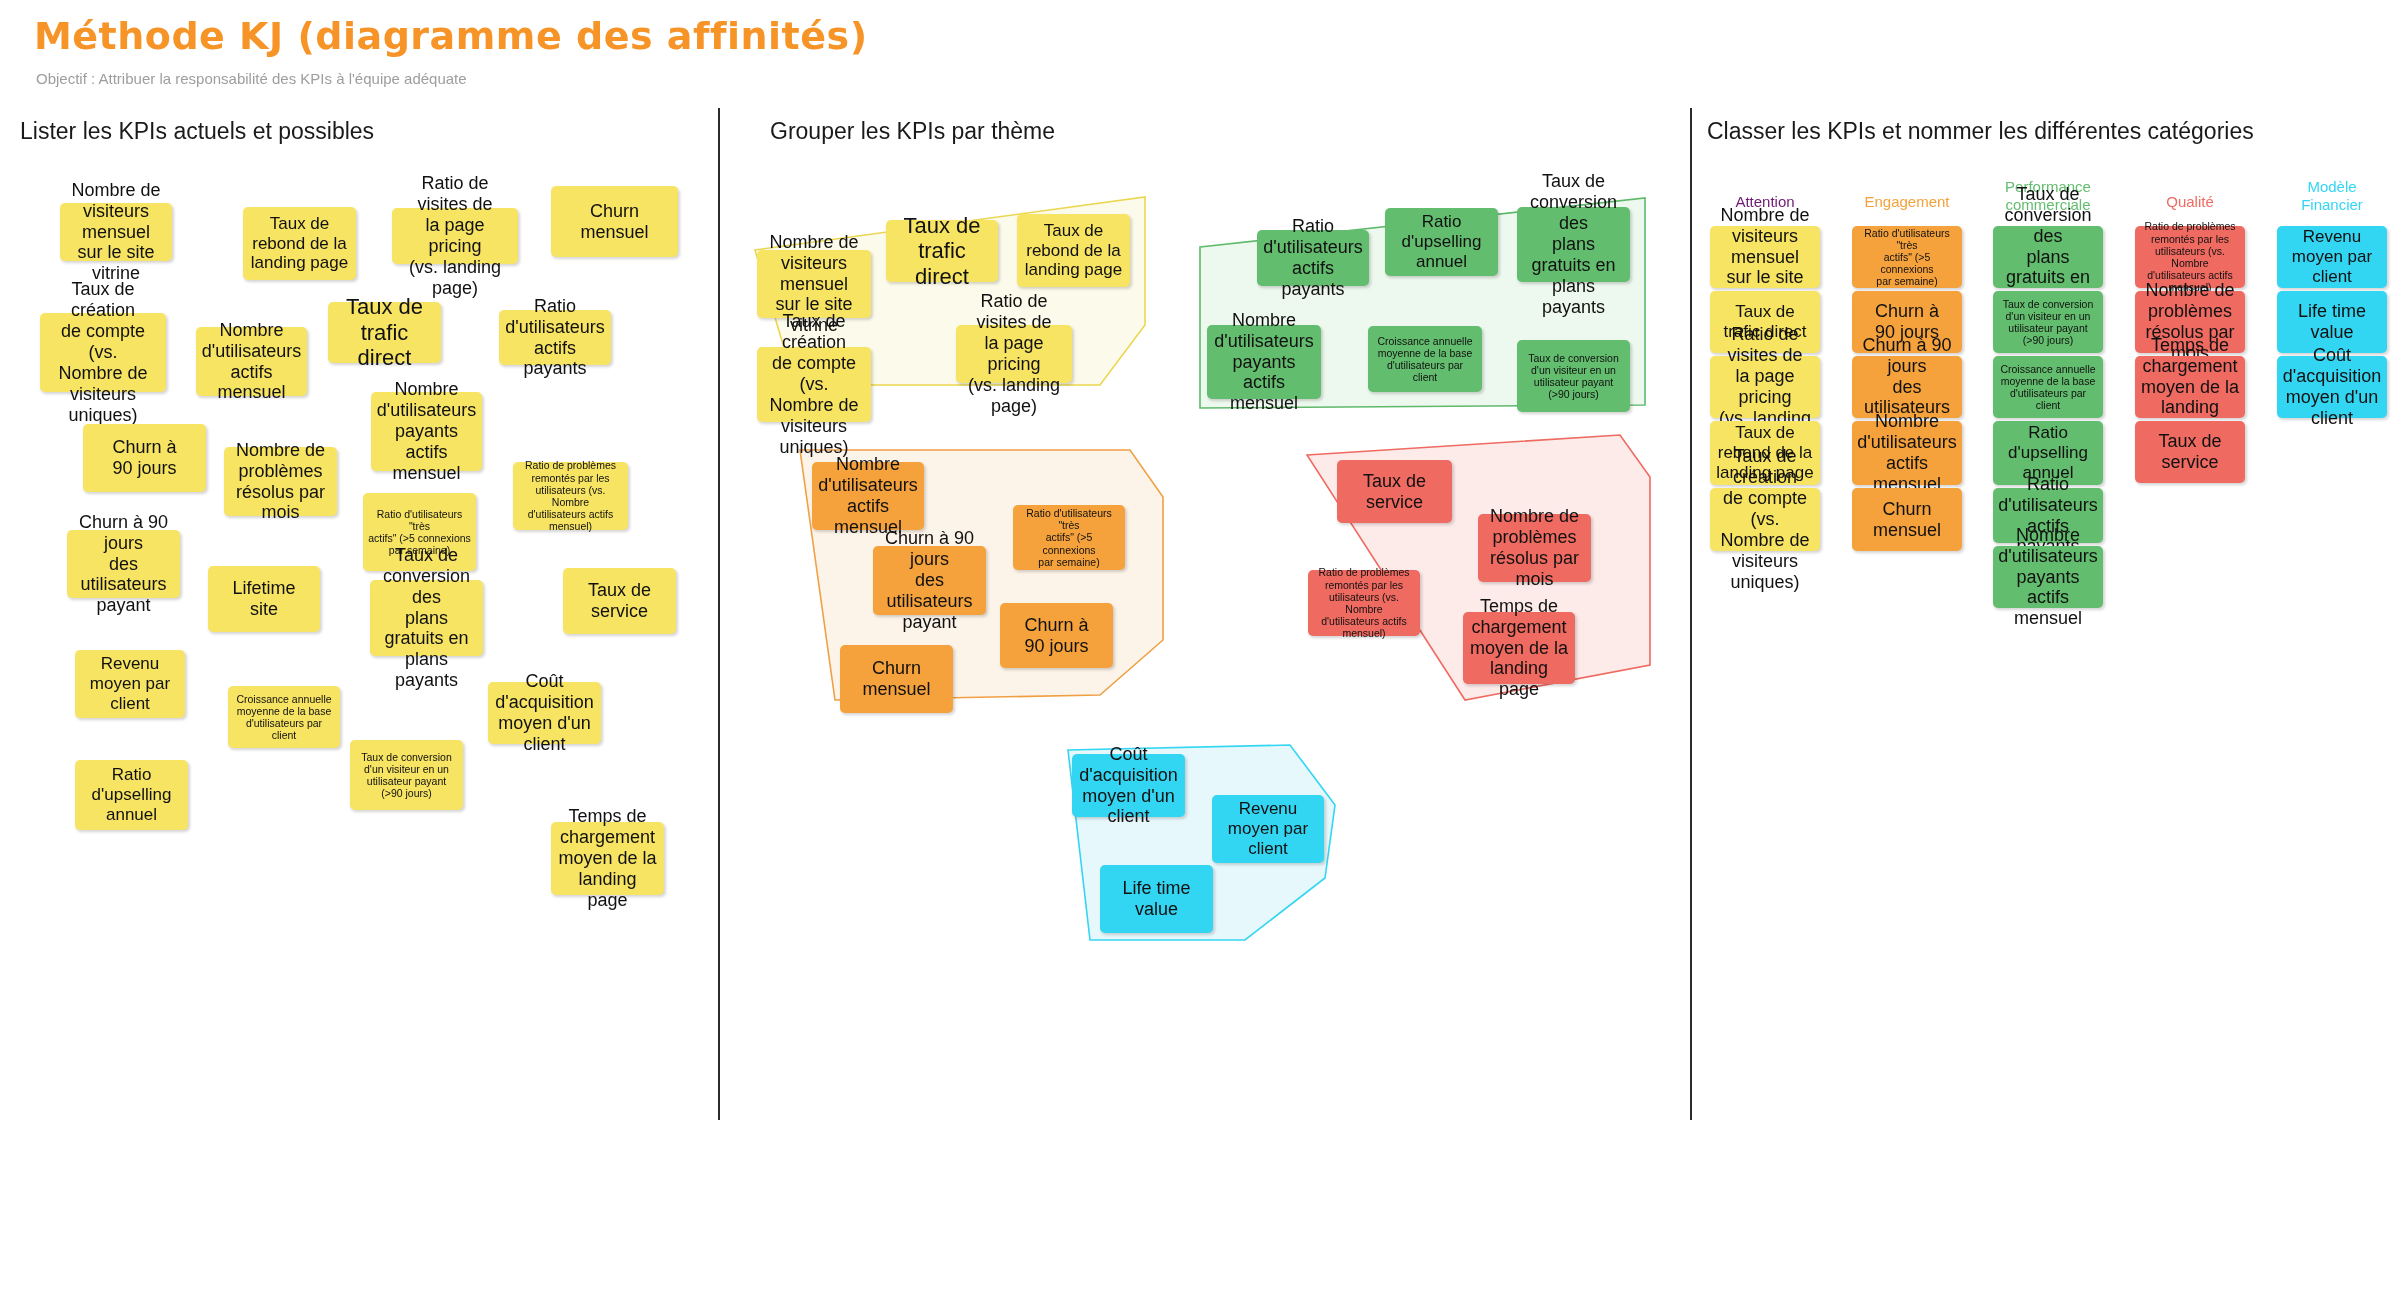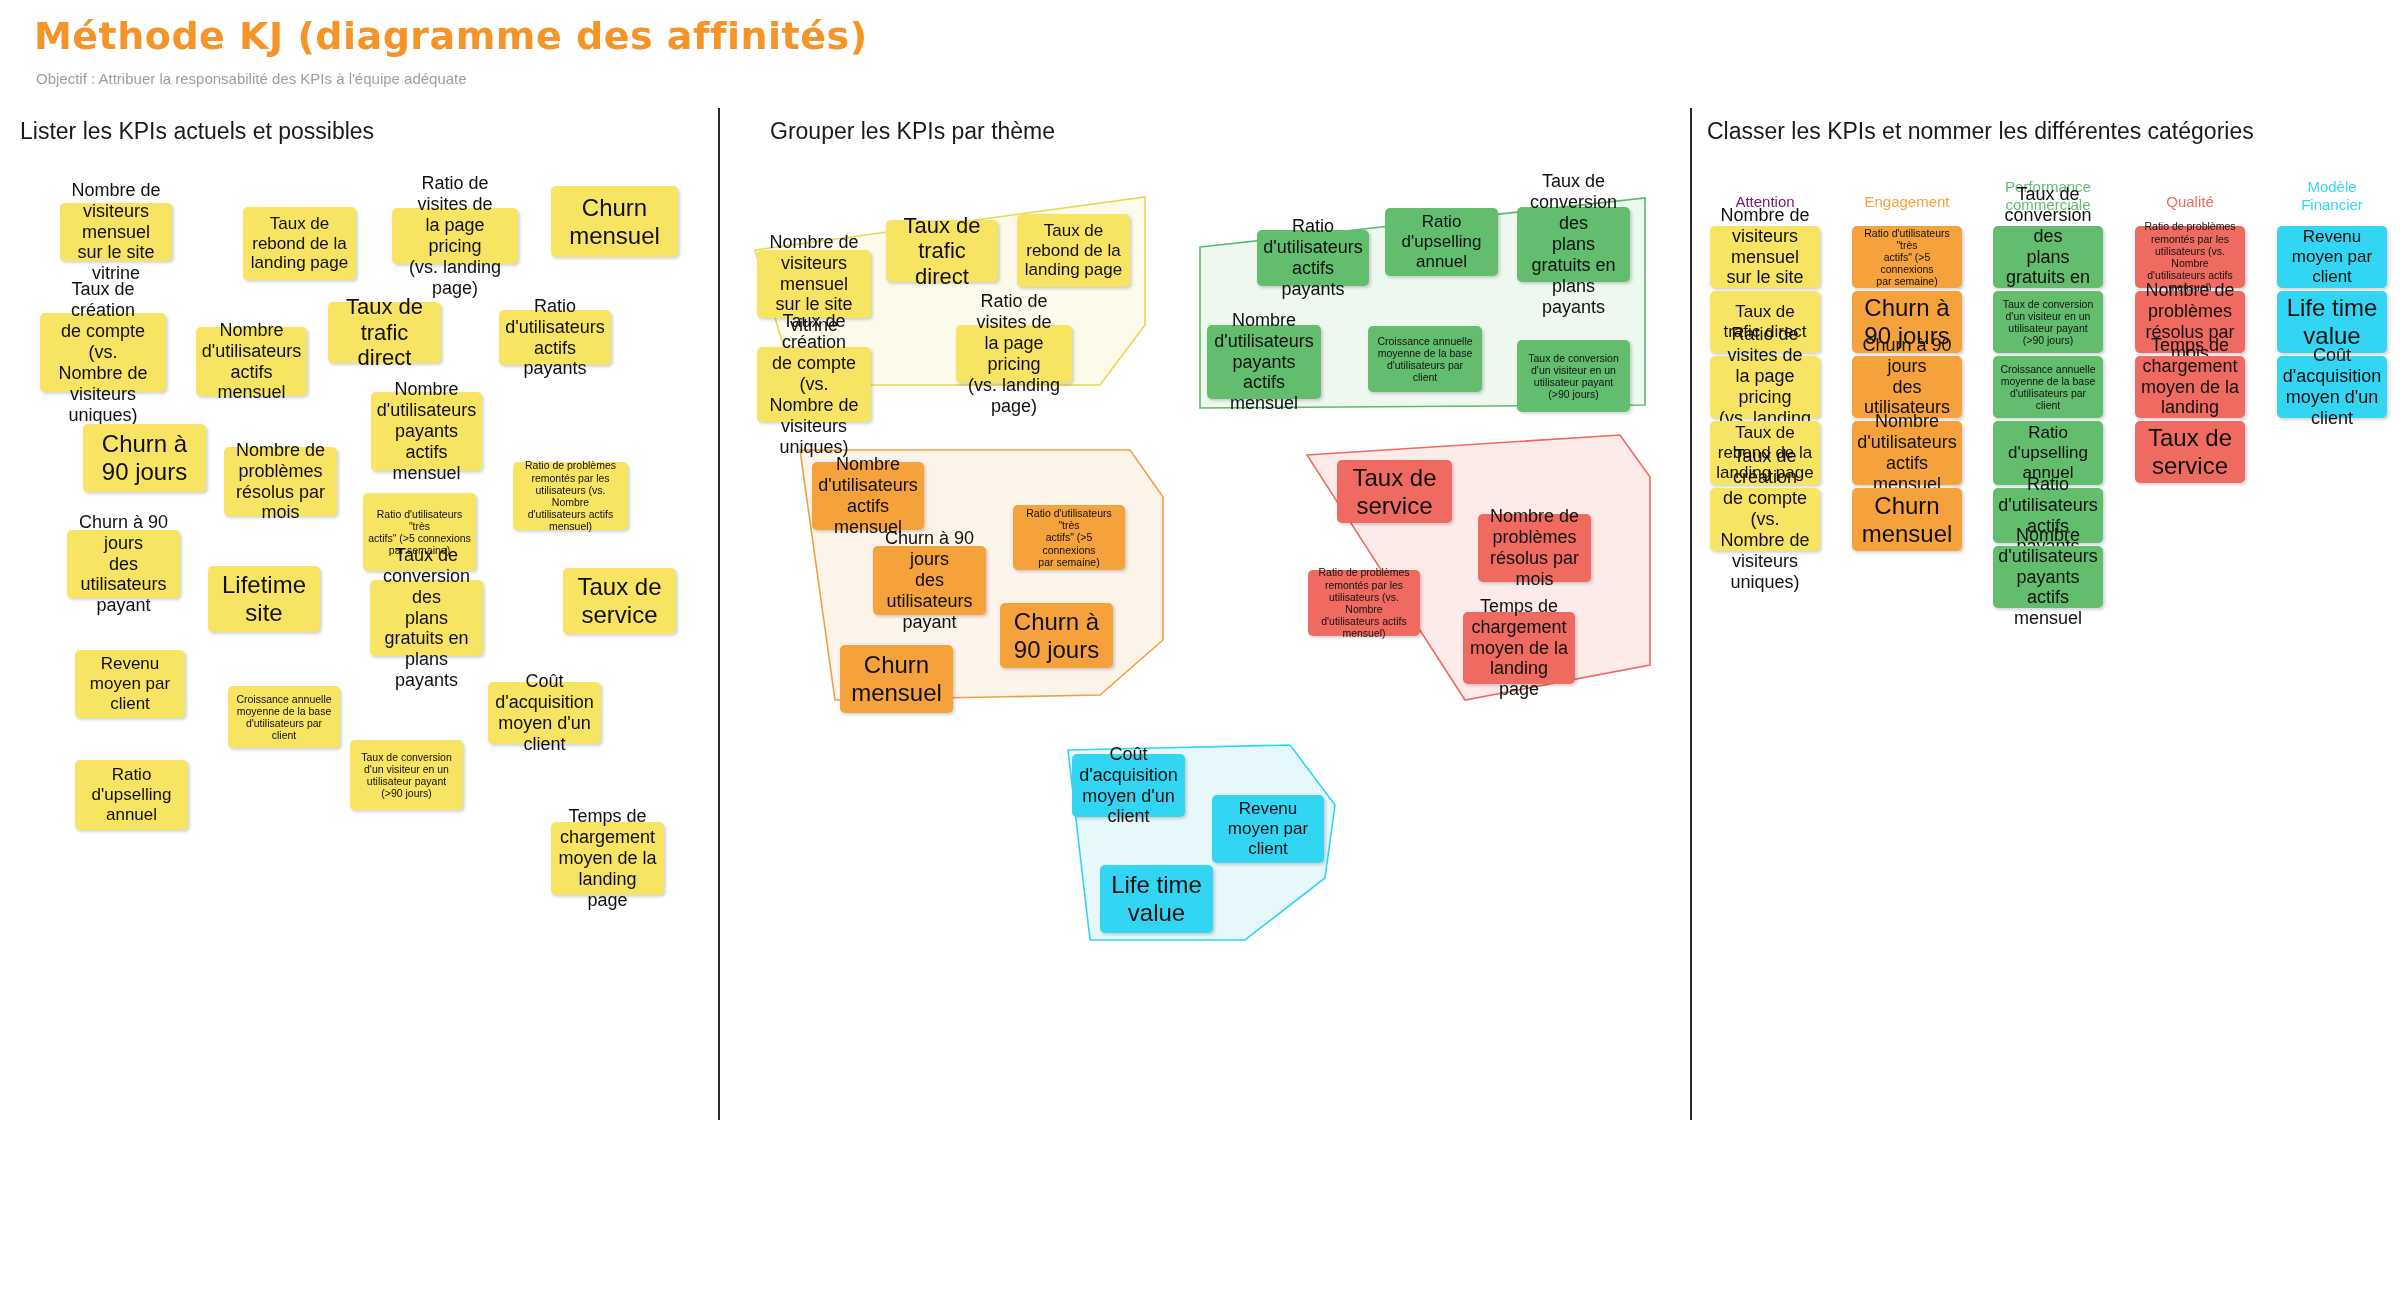--- a/index.html
+++ b/index.html
@@ -48,21 +48,21 @@
   .c-orange { background:#F5A23C; }
   .c-green  { background:#63BD6E; }
   .c-red    { background:#EF6A61; }
   .c-cyan   { background:#33D6F2; }
 
   
   .t-xs { font-size: 10.5px; }
   .t-sm { font-size: 18px; }
   .t-md { font-size: 17px; }
   .t-lg { font-size: 22px; }
-  .t-xl { font-size: 24px; }
+  .t-xl { font-size: 18px; }
 
   
   #clusters { position:absolute; left:0; top:0; width:2400px; height:1289px; pointer-events:none; }
 
   
   .cat-label {
     position: absolute; font-size: 15px; text-align: center;
     line-height: 1.18; white-space: pre-line; font-weight: 400;
   }
 </style>

